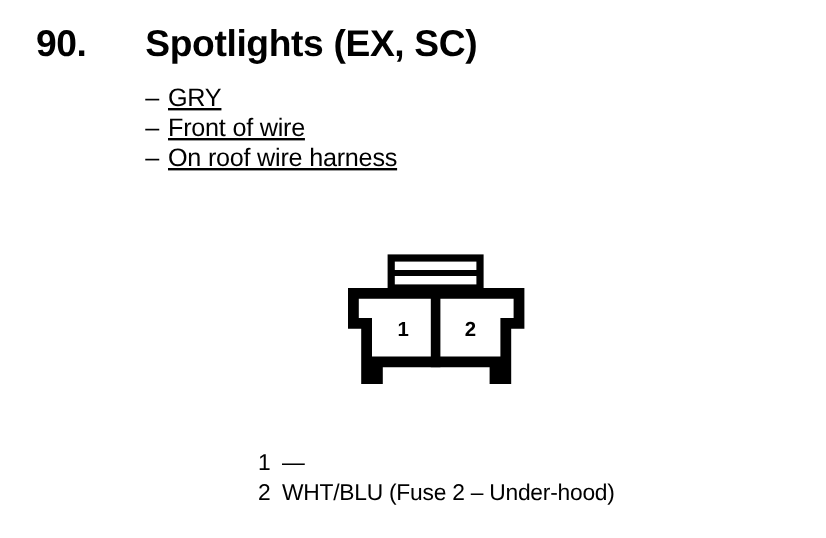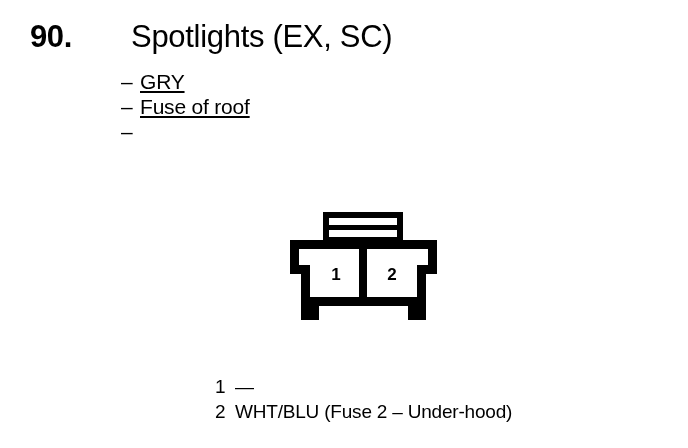--- a/index.html
+++ b/index.html
@@ -30,24 +30,24 @@
     left: 30px;
     top: 0;
     font-size: 31px;
     font-weight: bold;
     letter-spacing: -0.4px;
     line-height: 38px;
     white-space: nowrap;
   }
   .entry-title {
     position: absolute;
-    left: 131px;
+    left: 121px;
     top: 0;
     font-size: 31px;
-    font-weight: normal;
+    font-weight: bold;
     letter-spacing: -0.3px;
     line-height: 38px;
     white-space: nowrap;
   }
 
   
   .bullets {
     position: absolute;
     left: 121px;
     top: 69px;
@@ -125,25 +125,26 @@
 
   <div class="bullets">
 
     <div class="bullet-line">
       <span class="bullet-dash">–</span>
       <span class="bullet-text">GRY</span>
     </div>
 
     <div class="bullet-line">
       <span class="bullet-dash">–</span>
-      <span class="bullet-text">Fuse of roof</span>
+      <span class="bullet-text">Front of wire</span>
     </div>
 
     <div class="bullet-line">
       <span class="bullet-dash">–</span>
+      <span class="bullet-text">On roof wire harness</span>
     </div>
 
   </div>
 
   <div class="connector-wrap">
     <svg width="162" height="120" viewBox="0 0 162 120" xmlns="http://www.w3.org/2000/svg">
 
       <g>
         <rect x="39" y="6" width="80" height="32" fill="#000000"></rect>
         <rect x="45" y="12" width="68" height="7" fill="#ffffff"></rect>

